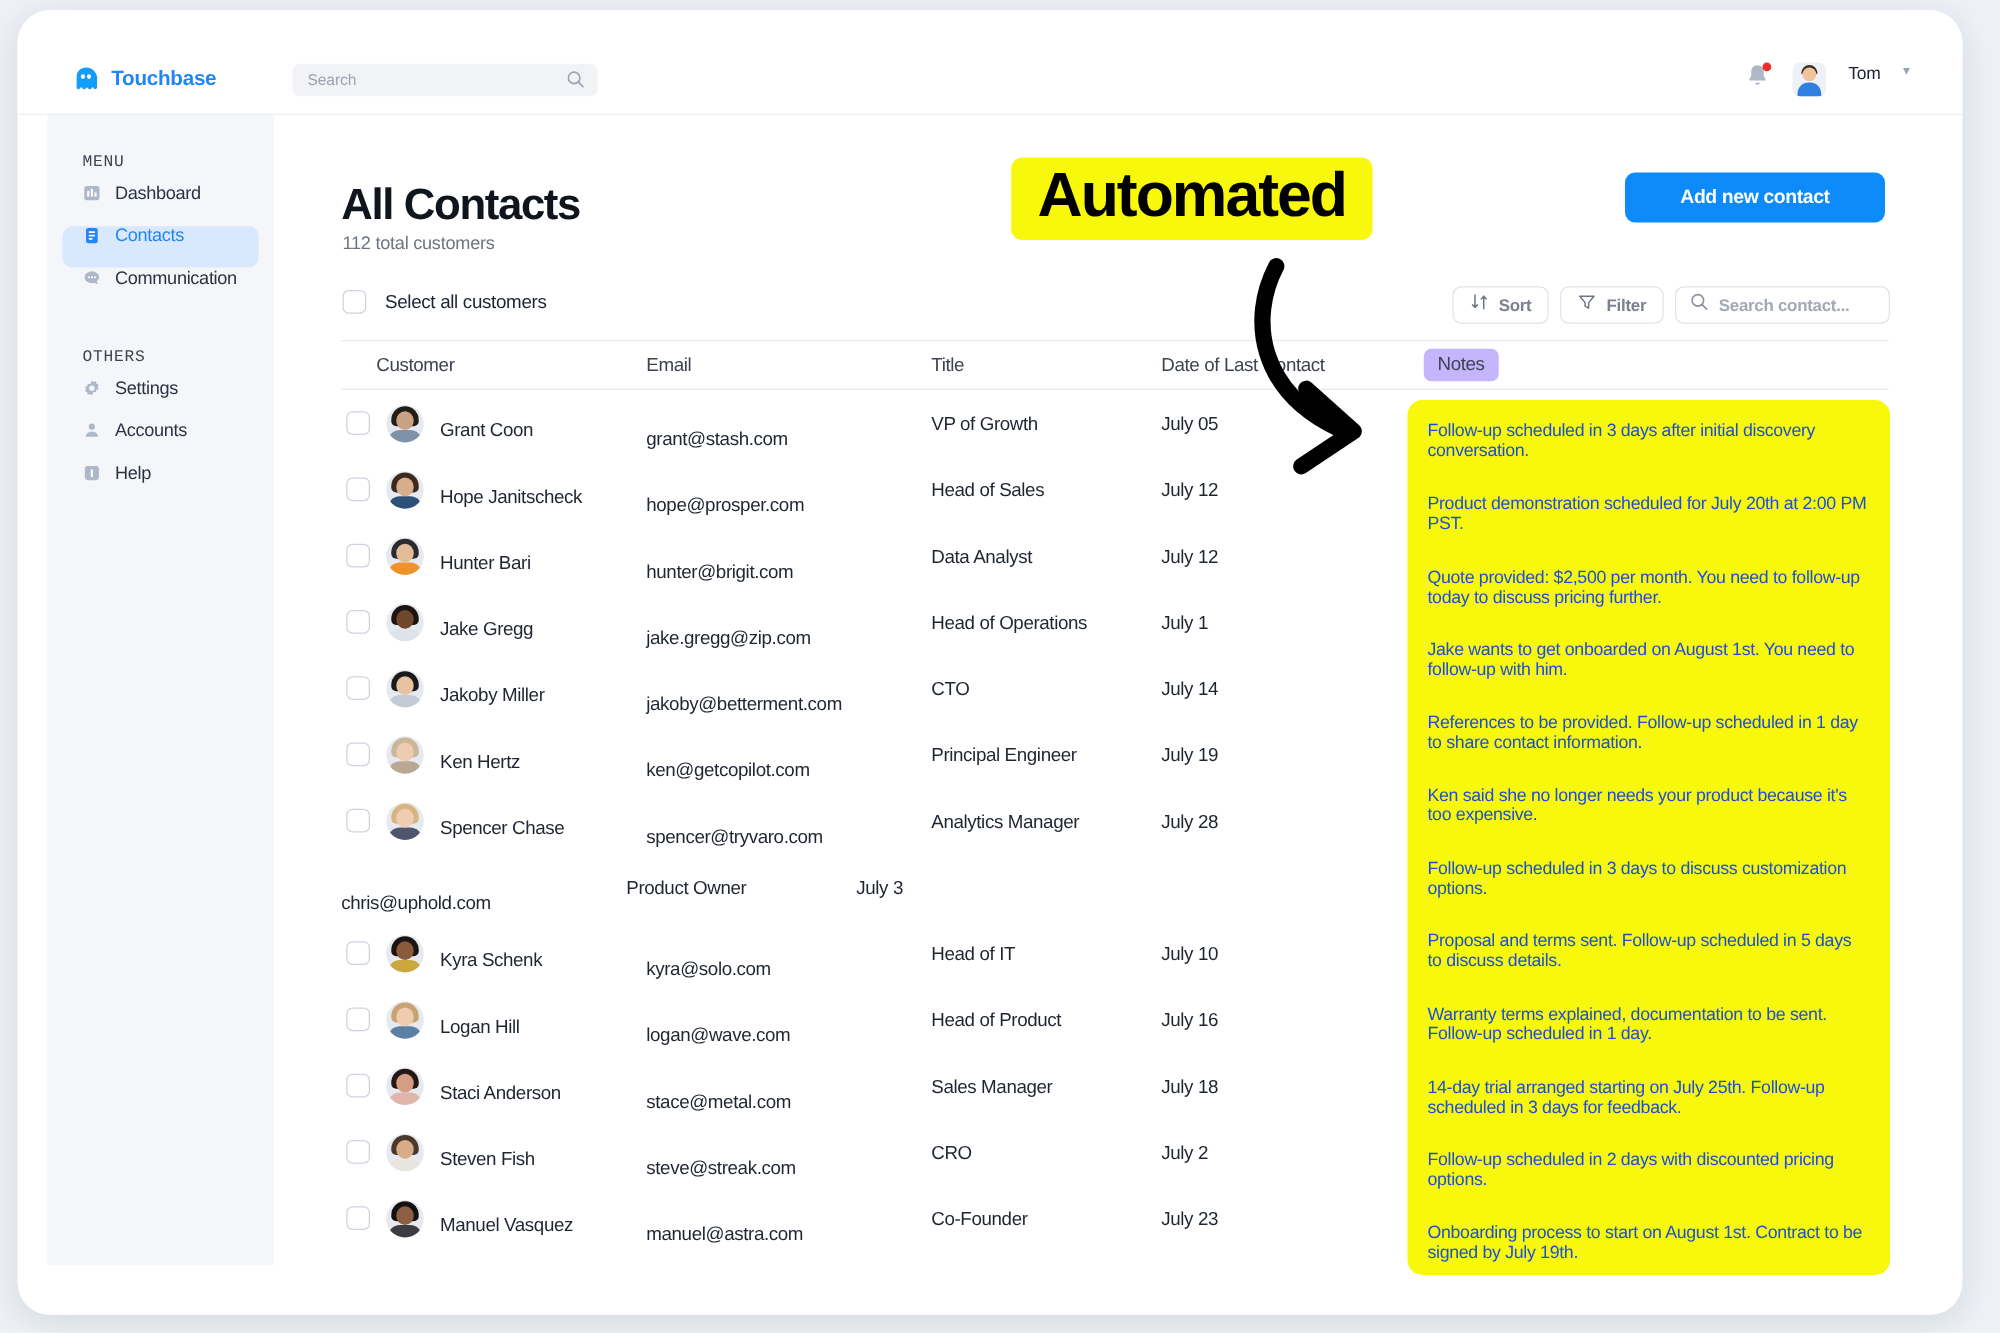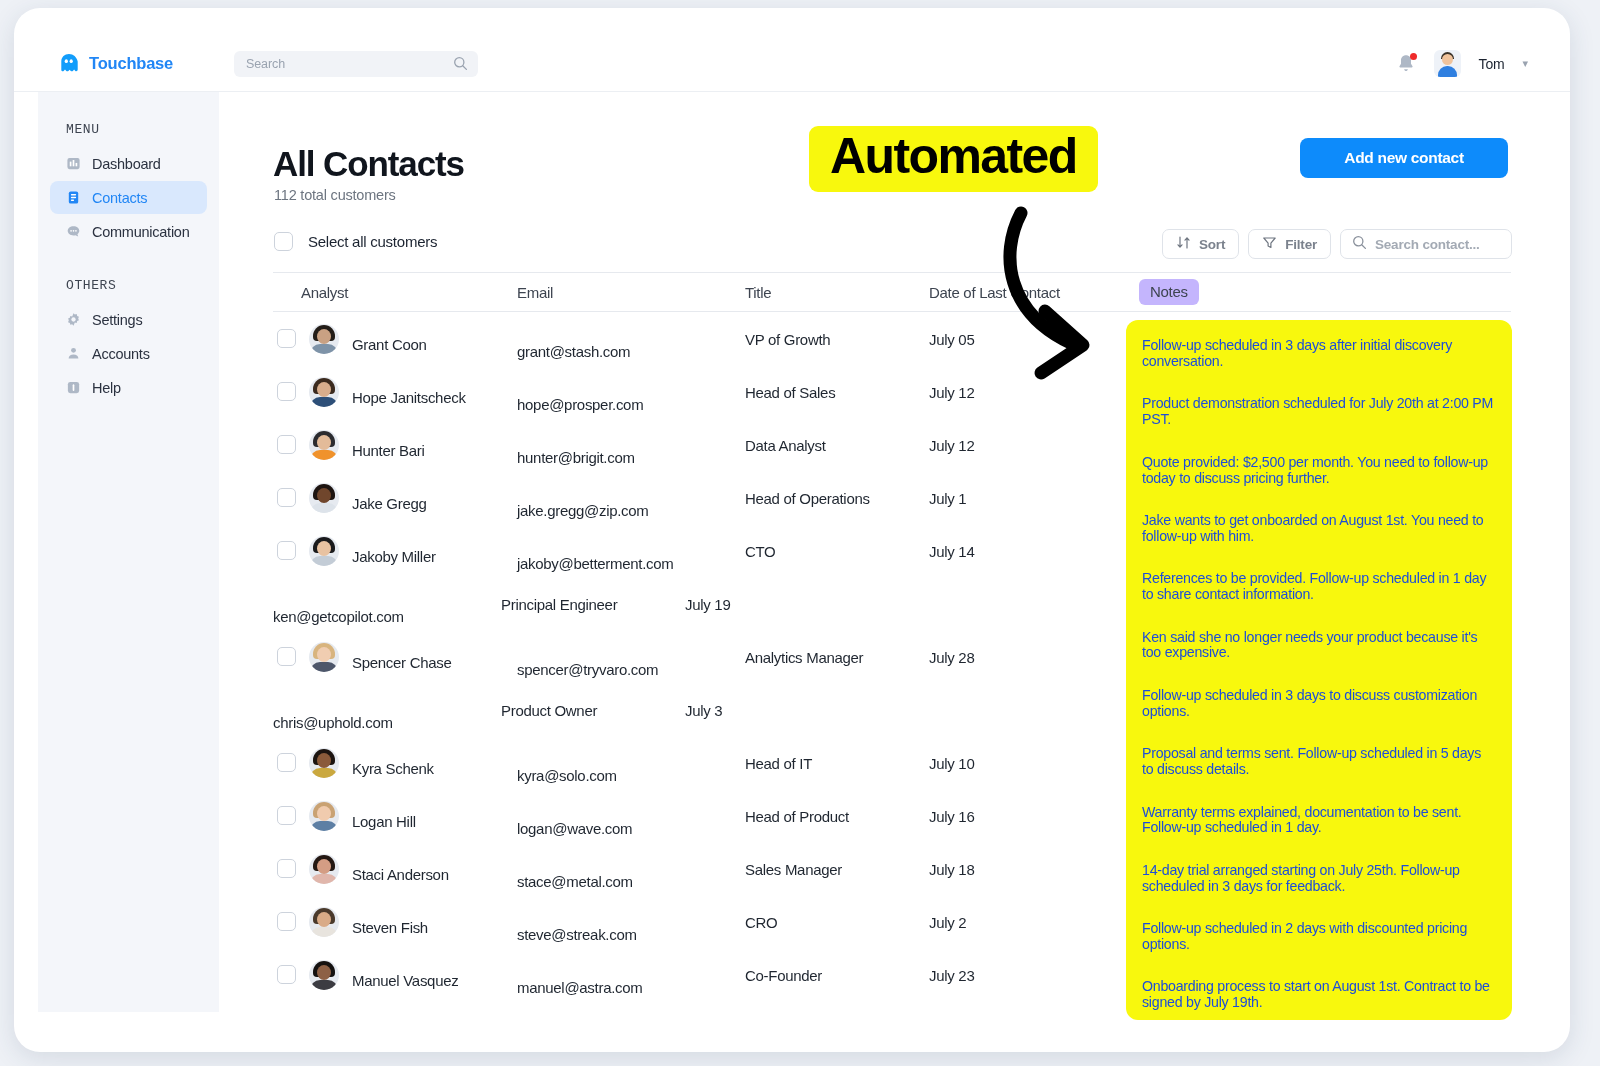--- a/index.html
+++ b/index.html
@@ -42,21 +42,21 @@
     border-radius: 6px;
     display: flex; align-items: center;
     margin-left: 4px;
   }
   #topsearch .ph {
     font-size: 12.5px; color: #9aa3b0; margin-left: 12px; letter-spacing: -0.1px;
   }
   #topsearch .mag { position: absolute; right: 10px; top: 5px; }
   #topright {
     margin-left: auto; margin-right: 42px;
-    display: flex; align-items: center; gap: 18px;
+    display: flex; align-items: flex-start; gap: 18px;
   }
   .bell-wrap { position: relative; width: 20px; height: 22px; cursor: pointer; }
   .bell-dot {
     position: absolute; right: -1px; top: 0px;
     width: 7px; height: 7px; border-radius: 50%; background: #ef2b2b;
   }
   .av-small {
     width: 27px; height: 27px; border-radius: 6px; background: #eef2f8;
     position: relative; overflow: hidden; flex: none;
   }
@@ -70,21 +70,21 @@
   #sidebar {
     position: absolute; left: 24px; top: 84px;
     width: 181px; height: 920px;
     background: #f4f6fa;
   }
   .sb-group-label {
     font-size: 13px; color: #3d4450; letter-spacing: 0.6px;
     margin: 30px 0 10px 28px; font-weight: normal; font-family: Liberation Mono, monospace;
   }
   .sb-item {
-    display: flex; align-items: center; gap: 11px;
+    display: flex; align-items: flex-start; gap: 11px;
     height: 33px; margin: 1px 12px 0 12px;
     padding-left: 16px; border-radius: 8px; cursor: pointer;
   }
   .sb-item .lbl { font-size: 14.5px; color: #2b3240; letter-spacing: -0.25px; }
   .sb-item.active { background: #d9e8fd; }
   .sb-item.active .lbl { color: #2186f5; }
   .sb-ico { width: 15px; height: 15px; flex: none; display:block; }
 
   
   #main { position: absolute; left: 205px; top: 84px; width: 1351px; height: 960px; }
@@ -328,21 +328,21 @@
               <circle cx="6.3" cy="6.3" r="4.6" fill="none" stroke="#8a919c" stroke-width="1.3"></circle>
               <line x1="9.7" y1="9.7" x2="13.4" y2="13.4" stroke="#8a919c" stroke-width="1.3" stroke-linecap="round"></line>
             </svg>
         </span>
         <span class="lbl">Search contact...</span>
       </div>
     </div>
 
     <div id="table">
       <div class="thead">
-        <div class="th c0">Analyst</div>
+        <div class="th c0">Customer</div>
         <div class="th c1">Email</div>
         <div class="th c2">Title</div>
         <div class="th c3">Date of Last Contact</div>
         <div class="th c4">Notes</div>
       </div>
       <div id="tbody">
           <div class="trow">
             <div class="c-cust">
               <span class="cbox"></span>
               <span class="avatar">
@@ -406,20 +406,29 @@
                 <span class="hair" style="background:#1a1a1c"></span>
                 <span class="face" style="background:#e8c2a1"></span>
               </span>
               <span class="cell">Jakoby Miller</span>
             </div>
             <div class="cell c-email">jakoby@betterment.com</div>
             <div class="cell c-title">CTO</div>
             <div class="cell c-date">July 14</div>
           </div>
           <div class="trow">
+            <div class="c-cust">
+              <span class="cbox"></span>
+              <span class="avatar">
+                <span class="shirt" style="background:#b9a893"></span>
+                <span class="hair" style="background:#c9b79c"></span>
+                <span class="face" style="background:#eccbae"></span>
+              </span>
+              <span class="cell">Ken Hertz</span>
+            </div>
             <div class="cell c-email">ken@getcopilot.com</div>
             <div class="cell c-title">Principal Engineer</div>
             <div class="cell c-date">July 19</div>
           </div>
           <div class="trow">
             <div class="c-cust">
               <span class="cbox"></span>
               <span class="avatar">
                 <span class="shirt" style="background:#4d566a"></span>
                 <span class="hair" style="background:#d8b47e"></span>

